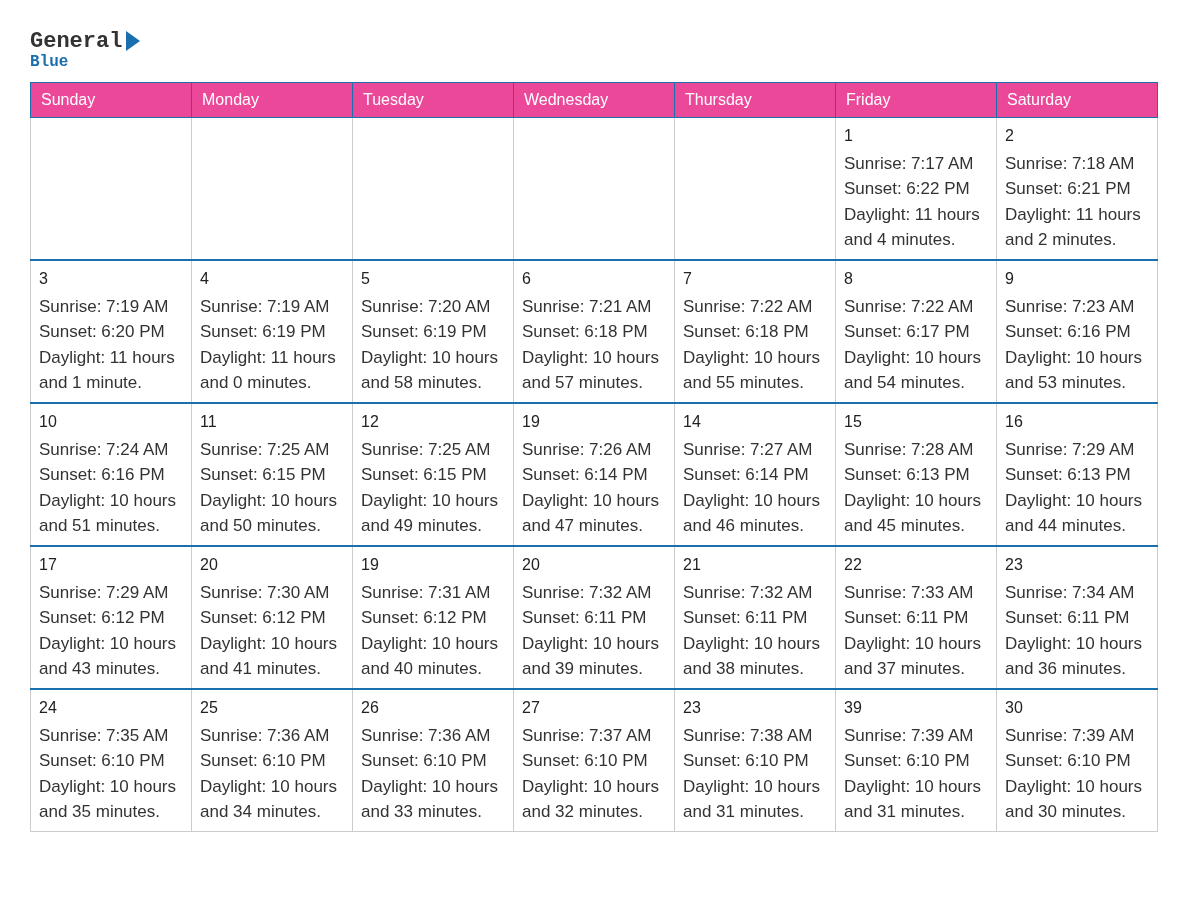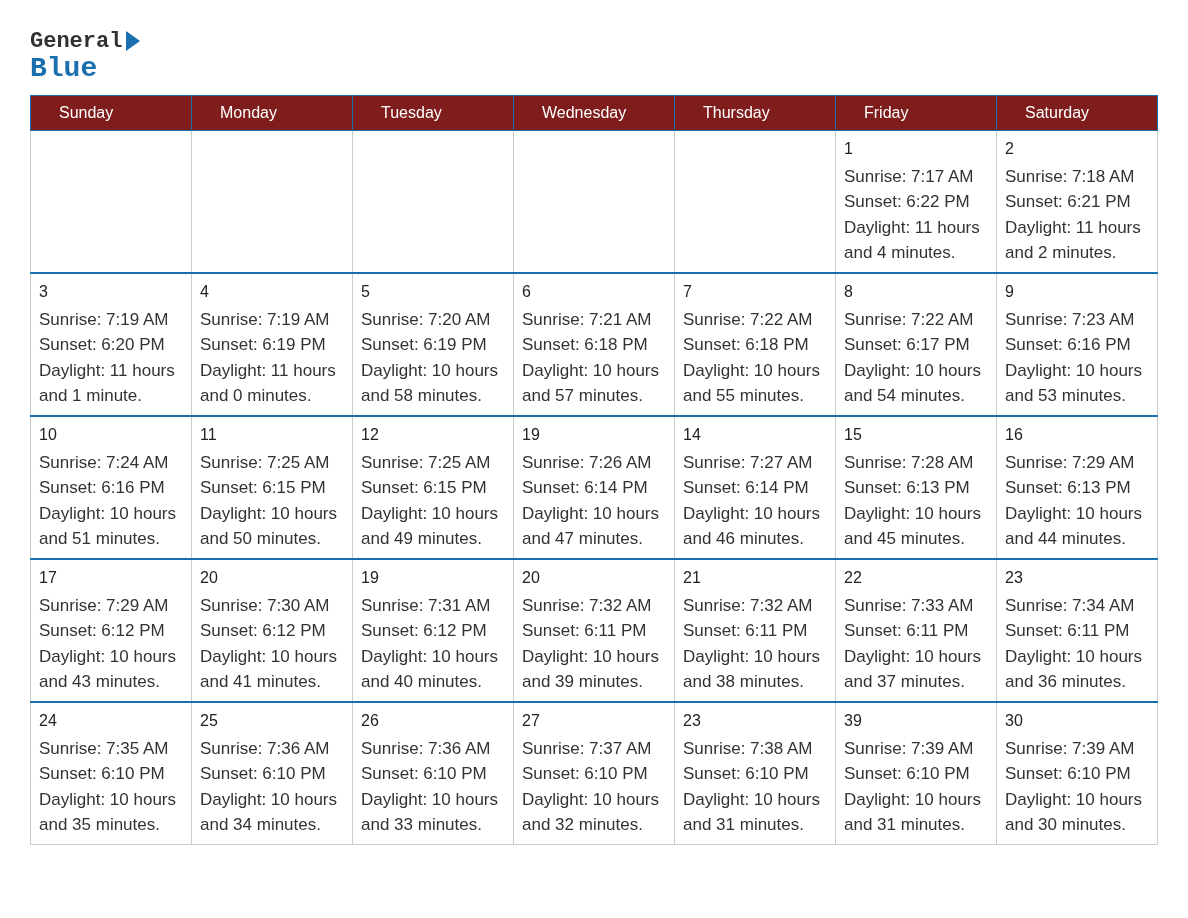--- a/index.html
+++ b/index.html
@@ -36,25 +36,25 @@
       font-size: 22px;
       color: #333;
       margin-top: 4px;
     }
     .calendar-table {
       width: 100%;
       border-collapse: collapse;
       margin-top: 10px;
     }
     .calendar-table th {
-      background-color: #7f1d1d;
+      background-color: #ec4899;
       color: #fff;
       font-size: 16px;
       font-weight: normal;
-      padding: 8px 28px;
+      padding: 8px 10px;
       text-align: left;
       border: 1px solid #1a6faf;
     }
     .calendar-table td {
       vertical-align: top;
       padding: 6px 8px;
       border: 1px solid #ccc;
       width: calc(100% / 7);
       min-height: 110px;
       font-size: 13px;
@@ -85,21 +85,21 @@
       border-top: 2px solid #1a6faf;
     }
   </style>
 </head>
 <body>
 
 <div class="header-area">
   <div class="logo">
     <div class="logo-icon">
       <span style="font-size:22px; font-weight:bold; color:#333; line-height:1.1;">General<span style="display:inline-block; width:0; height:0; border-left:14px solid #1a6faf; border-top:10px solid transparent; border-bottom:10px solid transparent; vertical-align:middle; margin-left:4px;"></span></span>
-      <span style="font-size:28px; font-weight:bold; color:#1a6faf; line-height:1.1;">Blue</span>
+      <span style="font-size:16px; font-weight:bold; color:#1a6faf; line-height:1.1;">Blue</span>
     </div>
   </div>
   <div class="title-area">
     <div class="month-title"></div>
     <div class="location-subtitle"></div>
   </div>
 </div>
 
 <table class="calendar-table">
   <thead>

